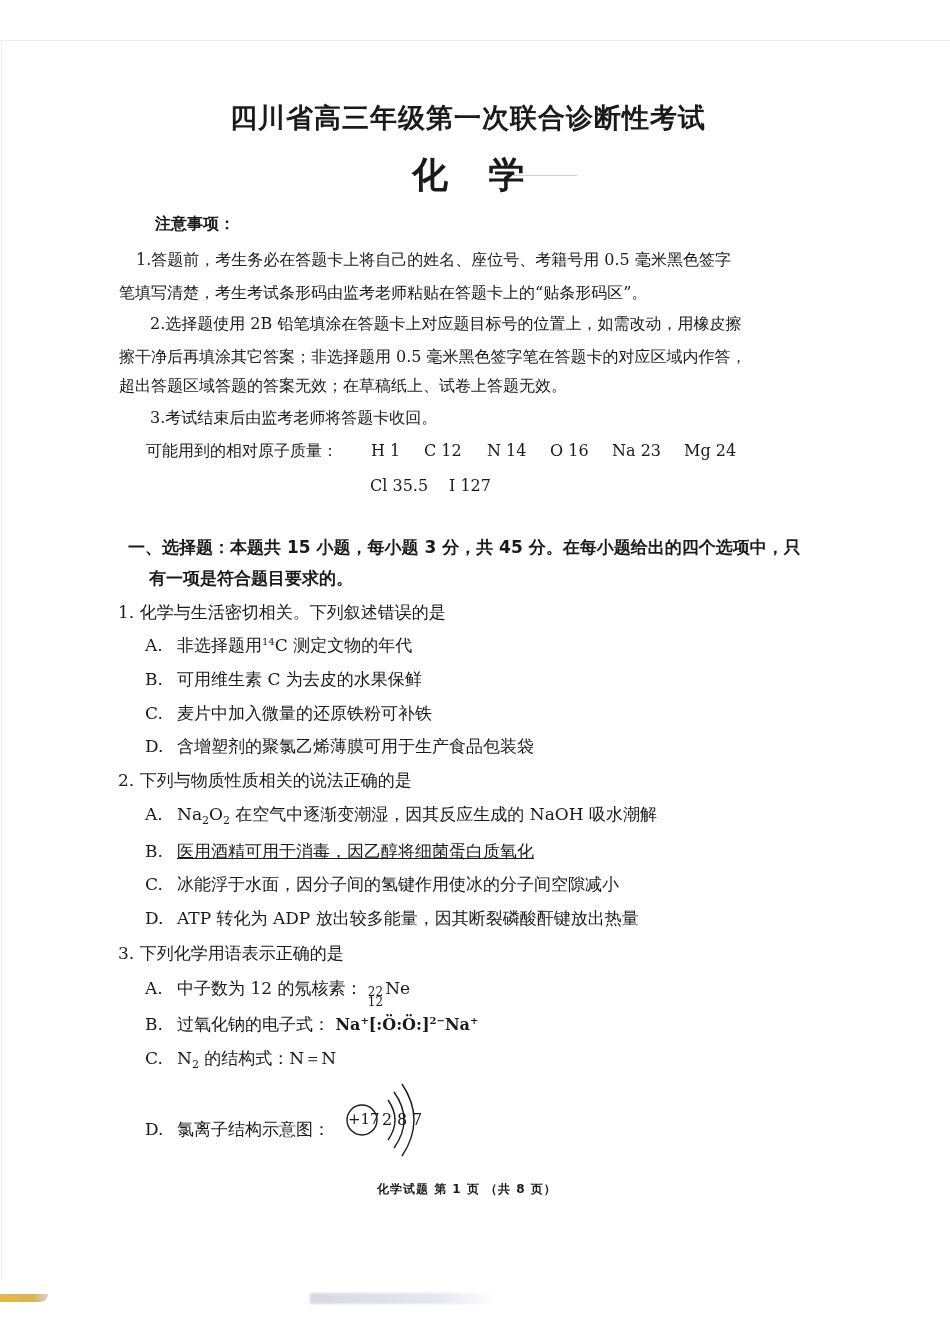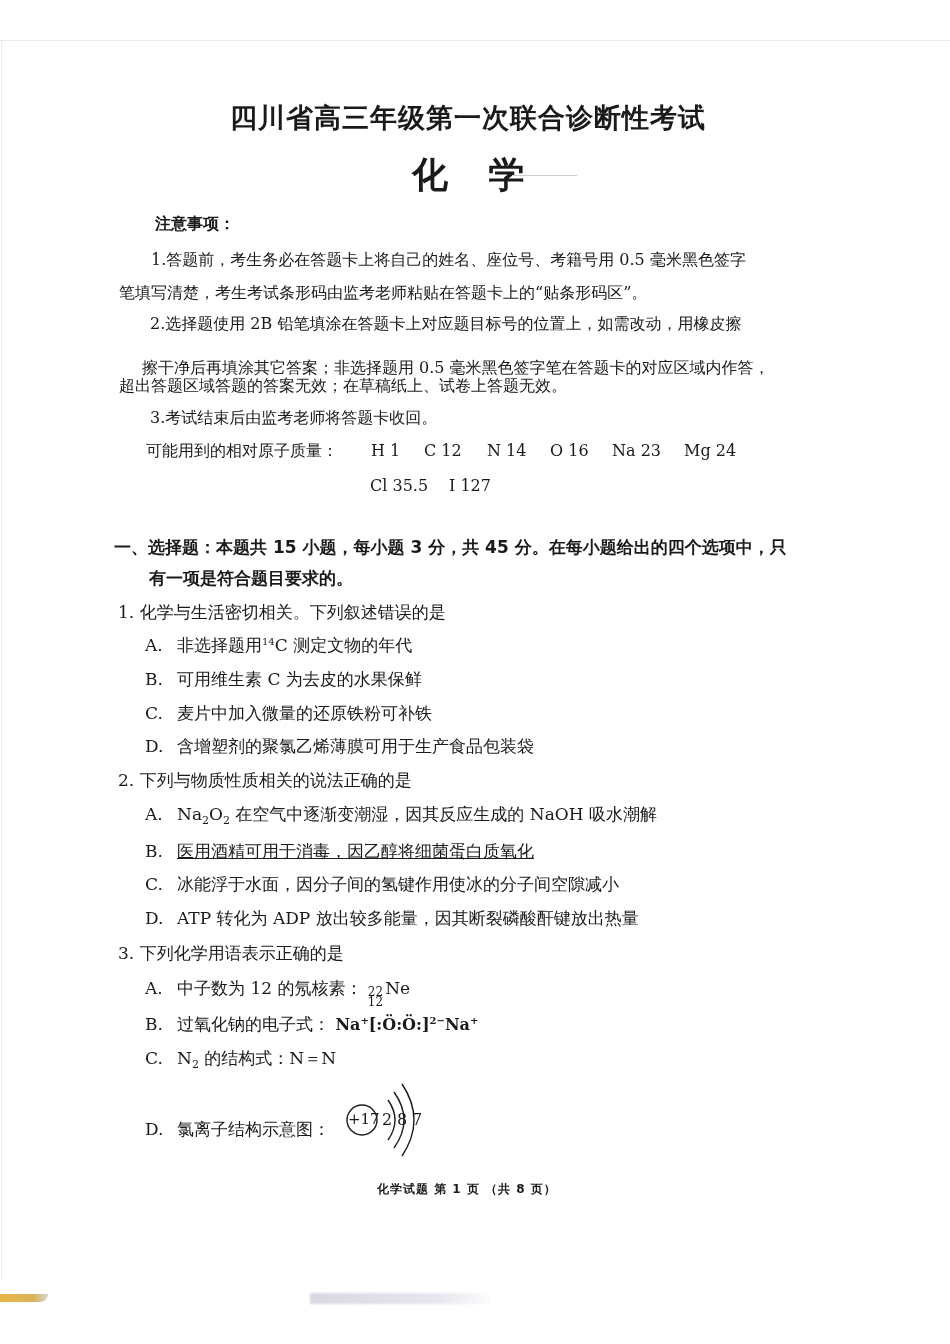--- a/index.html
+++ b/index.html
@@ -64,38 +64,38 @@
 <body>
 
 <div class="page-edge-top"></div>
 <div class="page-edge-left"></div>
 
 <div class="abs title">四川省高三年级第一次联合诊断性考试</div>
 <div class="abs subject">化 学</div>
 <div class="abs subject-rule"></div>
 
 <div class="abs notice-heading">注意事项：</div>
-<div class="abs body-line" style="left:151px; top:250px;text-align:right;">1.答题前，考生务必在答题卡上将自己的姓名、座位号、考籍号用 0.5 毫米黑色签字</div>
+<div class="abs body-line" style="left:136px; top:250px;text-align:right;">1.答题前，考生务必在答题卡上将自己的姓名、座位号、考籍号用 0.5 毫米黑色签字</div>
 <div class="abs body-line" style="left:119px; top:283px;">笔填写清楚，考生考试条形码由监考老师粘贴在答题卡上的“贴条形码区”。</div>
 <div class="abs body-line" style="left:150px; top:314px;">2.选择题使用 2B 铅笔填涂在答题卡上对应题目标号的位置上，如需改动，用橡皮擦</div>
-<div class="abs body-line" style="left:119px; top:358px;margin-left:23px;">擦干净后再填涂其它答案；非选择题用 0.5 毫米黑色签字笔在答题卡的对应区域内作答，</div>
+<div class="abs body-line" style="left:119px; top:347px;">擦干净后再填涂其它答案；非选择题用 0.5 毫米黑色签字笔在答题卡的对应区域内作答，</div>
 <div class="abs body-line" style="left:119px; top:376px;">超出答题区域答题的答案无效；在草稿纸上、试卷上答题无效。</div>
 <div class="abs body-line" style="left:150px; top:408px;">3.考试结束后由监考老师将答题卡收回。</div>
 
 <div class="abs body-line" style="left:146px; top:441px;">可能用到的相对原子质量：</div>
 <div class="abs body-line" style="left:371px; top:441px;">H 1</div>
 <div class="abs body-line" style="left:424px; top:441px;">C 12</div>
 <div class="abs body-line" style="left:487px; top:441px;">N 14</div>
 <div class="abs body-line" style="left:550px; top:441px;">O 16</div>
 <div class="abs body-line" style="left:612px; top:441px;">Na 23</div>
 <div class="abs body-line" style="left:684px; top:441px;">Mg 24</div>
 <div class="abs body-line" style="left:370px; top:476px;">Cl 35.5</div>
 <div class="abs body-line" style="left:449px; top:476px;">I 127</div>
 
-<div class="abs bold-line" style="left:114px; top:536px;">一、选择题：本题共 15 小题，每小题 3 分，共 45 分。在每小题给出的四个选项中，只</div>
+<div class="abs bold-line" style="left:128px; top:536px;">一、选择题：本题共 15 小题，每小题 3 分，共 45 分。在每小题给出的四个选项中，只</div>
 <div class="abs bold-line" style="left:149px; top:567px;">有一项是符合题目要求的。</div>
 
 <div class="abs q-stem" style="left:118px; top:601px;">
   <span>1.</span>
   <span>化学与生活密切相关。下列叙述错误的是</span>
 </div>
 <div class="abs opt" style="left:145px; top:634px;">
   <span class="label">A.</span><span>非选择题用</span><sup class="iso">14</sup><span>C 测定文物的年代</span>
 </div>
 <div class="abs opt" style="left:145px; top:668px;">

